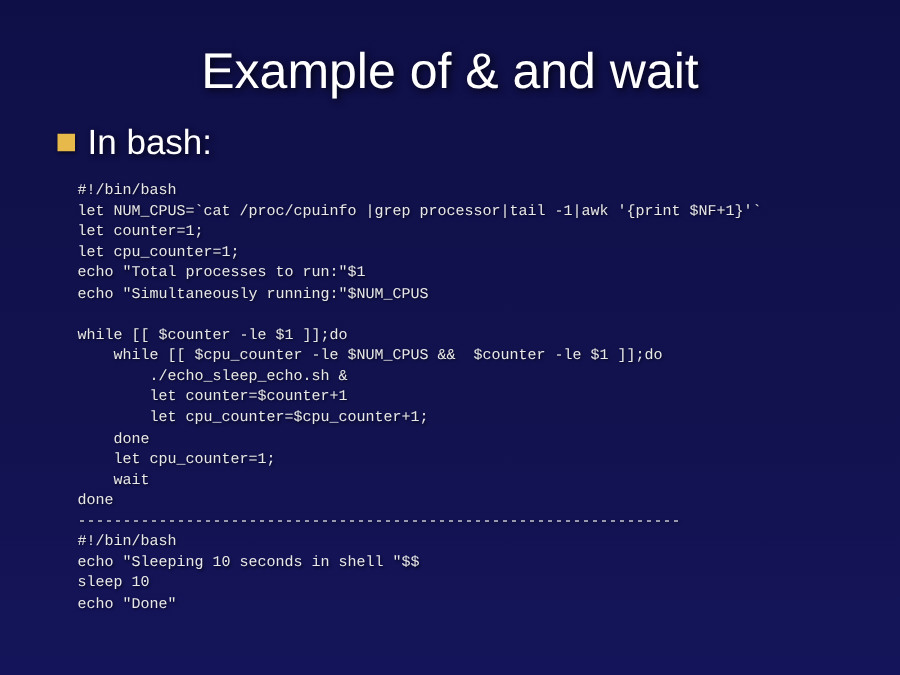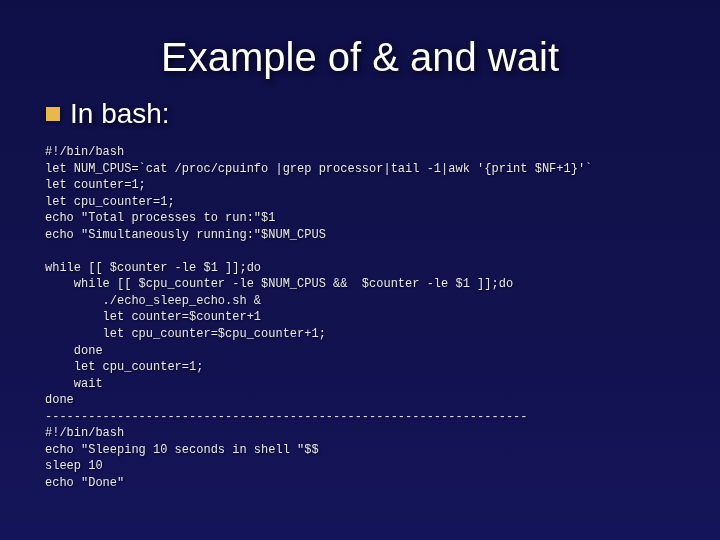--- a/index.html
+++ b/index.html
@@ -46,21 +46,21 @@
     font-weight: 400;
     color: #fff;
     text-shadow: 2px 2px 5px rgba(0,0,0,0.8);
   }
   .code {
     font-family: "Courier New", Courier, monospace;
     font-size: 12px;
     line-height: 1.38;
     color: #e8e8e8;
     white-space: pre;
-    margin: 2px 0 0 15px;
+    margin: 2px 0 0 32px;
     text-shadow: 1px 1px 2px rgba(0,0,0,0.6);
   }
   .reserved {
     position: absolute;
     left: 0; right: 0; bottom: 0;
     height: 18px;
   }
 </style>
 </head>
 <body>

